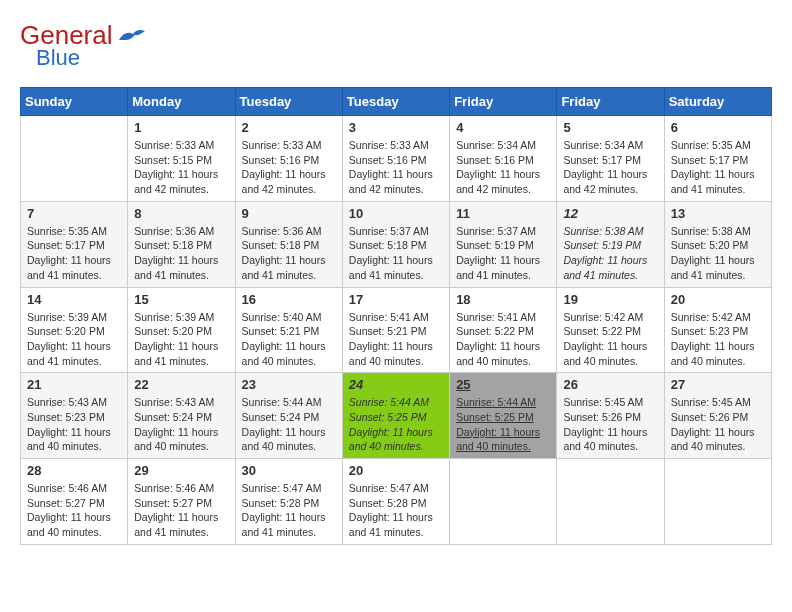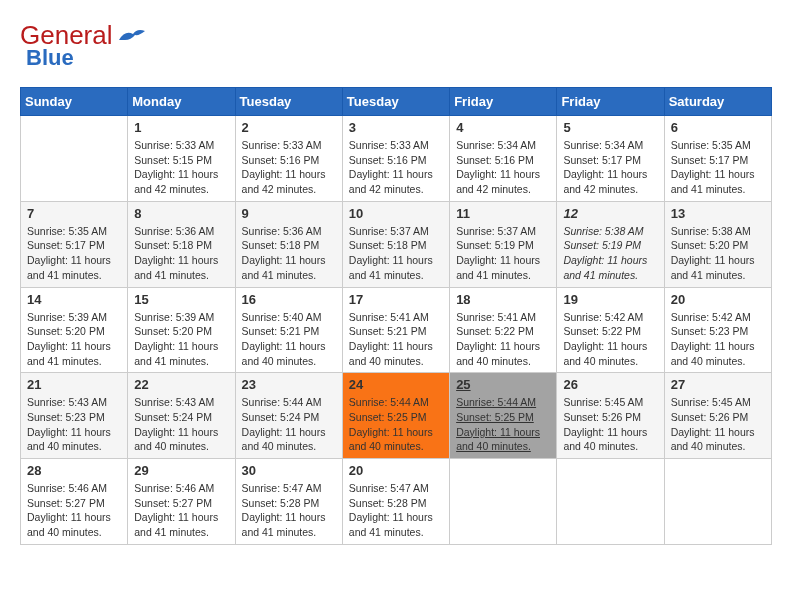--- a/index.html
+++ b/index.html
@@ -78,21 +78,21 @@
 <body>
 
 <div class="header">
   <div class="logo">
     <div style="display:flex; align-items:center; gap:4px;">
       <span style="font-size:26px; font-weight:normal; color:#b91c1c;">General</span>
       <svg width="30" height="20" viewBox="0 0 30 20">
         <path d="M2,14 Q8,4 16,8 Q20,2 28,5 Q22,10 18,9 Q14,14 8,14 Z" fill="#2a6bbf"></path>
       </svg>
     </div>
-    <span style="font-size:22px; font-weight:bold; color:#2a6bbf; margin-top:-6px; margin-left:6px;">Blue</span>
+    <span style="font-size:22px; font-weight:normal; color:#2a6bbf; margin-top:-6px; margin-left:16px;">Blue</span>
   </div>
   <div class="title-block">
     <div class="month-year"></div>
     <div class="location"></div>
   </div>
 </div>
 
 <table class="calendar">
   <thead>
     <tr>
@@ -268,21 +268,21 @@
 Daylight: 11 hours
 and 40 minutes.</div>
         </td>
         <td style="background: rgb(245, 245, 245);">
           <span class="day-num">23</span>
           <div class="day-info" style="white-space: pre-line;">Sunrise: 5:44 AM
 Sunset: 5:24 PM
 Daylight: 11 hours
 and 40 minutes.</div>
         </td>
-        <td style="background: #f97316;">
+        <td style="background: #84cc16; font-style: italic;">
           <span class="day-num">24</span>
           <div class="day-info" style="white-space: pre-line;">Sunrise: 5:44 AM
 Sunset: 5:25 PM
 Daylight: 11 hours
 and 40 minutes.</div>
         </td>
         <td style="background: #a3a3a3; text-decoration: underline;">
           <span class="day-num">25</span>
           <div class="day-info" style="white-space: pre-line;">Sunrise: 5:44 AM
 Sunset: 5:25 PM

